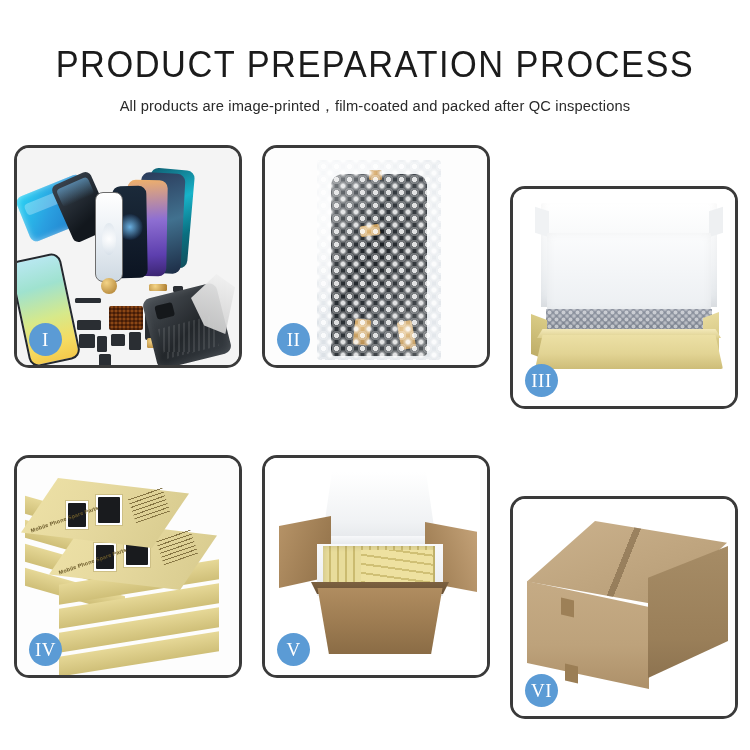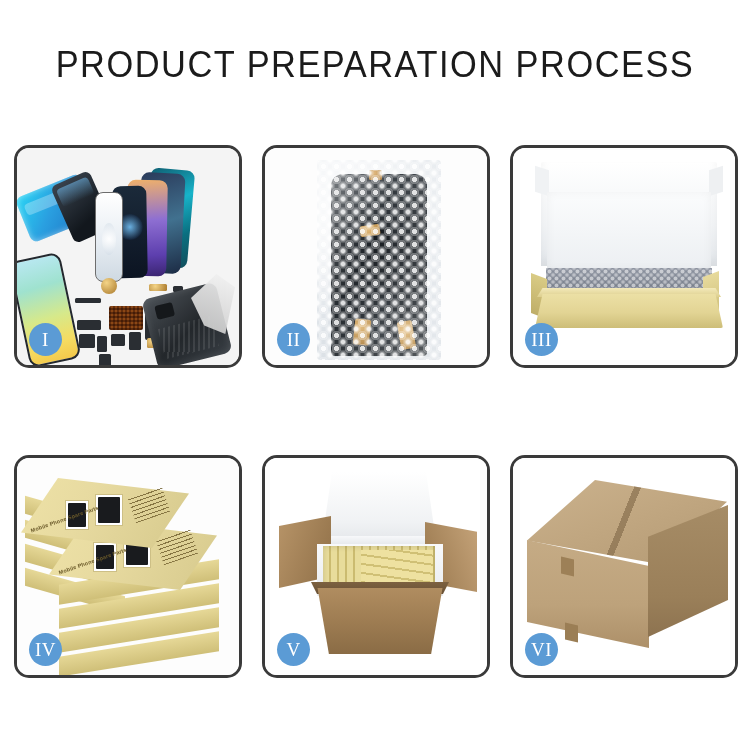--- a/index.html
+++ b/index.html
@@ -34,21 +34,21 @@
     width: 228px; height: 223px;
     border: 3px solid #3a3a3a;
     border-radius: 15px;
     background: #ffffff;
     overflow: hidden;
   }
   .p-r0 { top: 0; }
   .p-r1 { top: 310px; }
   .p-c0 { left: 14px; }
   .p-c1 { left: 262px; }
-  .p-c2 { left: 510px; }
+  .p-c2 { left: 510px; margin-top: 41px; }
 
   .scene { position: absolute; inset: 0; overflow: hidden; }
 
   
   .badge {
     position: absolute; left: 12px; bottom: 9px;
     width: 33px; height: 33px; border-radius: 50%;
     background: #5b9bd5;
     display: flex; align-items: center; justify-content: center;
     color: #ffffff;
@@ -340,20 +340,21 @@
   .s6 .tapeB { left: 52px; top: 166px; width: 13px; height: 17px;
     background: #9b7e55; transform: skewY(12deg); }
 </style>
 </head>
 <body>
 
 <div id="page">
 
   <div class="header">
     <div class="title">PRODUCT PREPARATION PROCESS</div>
+    <div class="subtitle">All products are image-printed，film-coated and packed after QC inspections</div>
   </div>
 
   <div class="grid">
 
     <div class="panel p-r0 p-c0">
       <div class="scene s1">
         <div class="ph film"></div>
         <div class="ph film2"></div>
         <div class="stack">
           <div class="sp sp1"></div>

